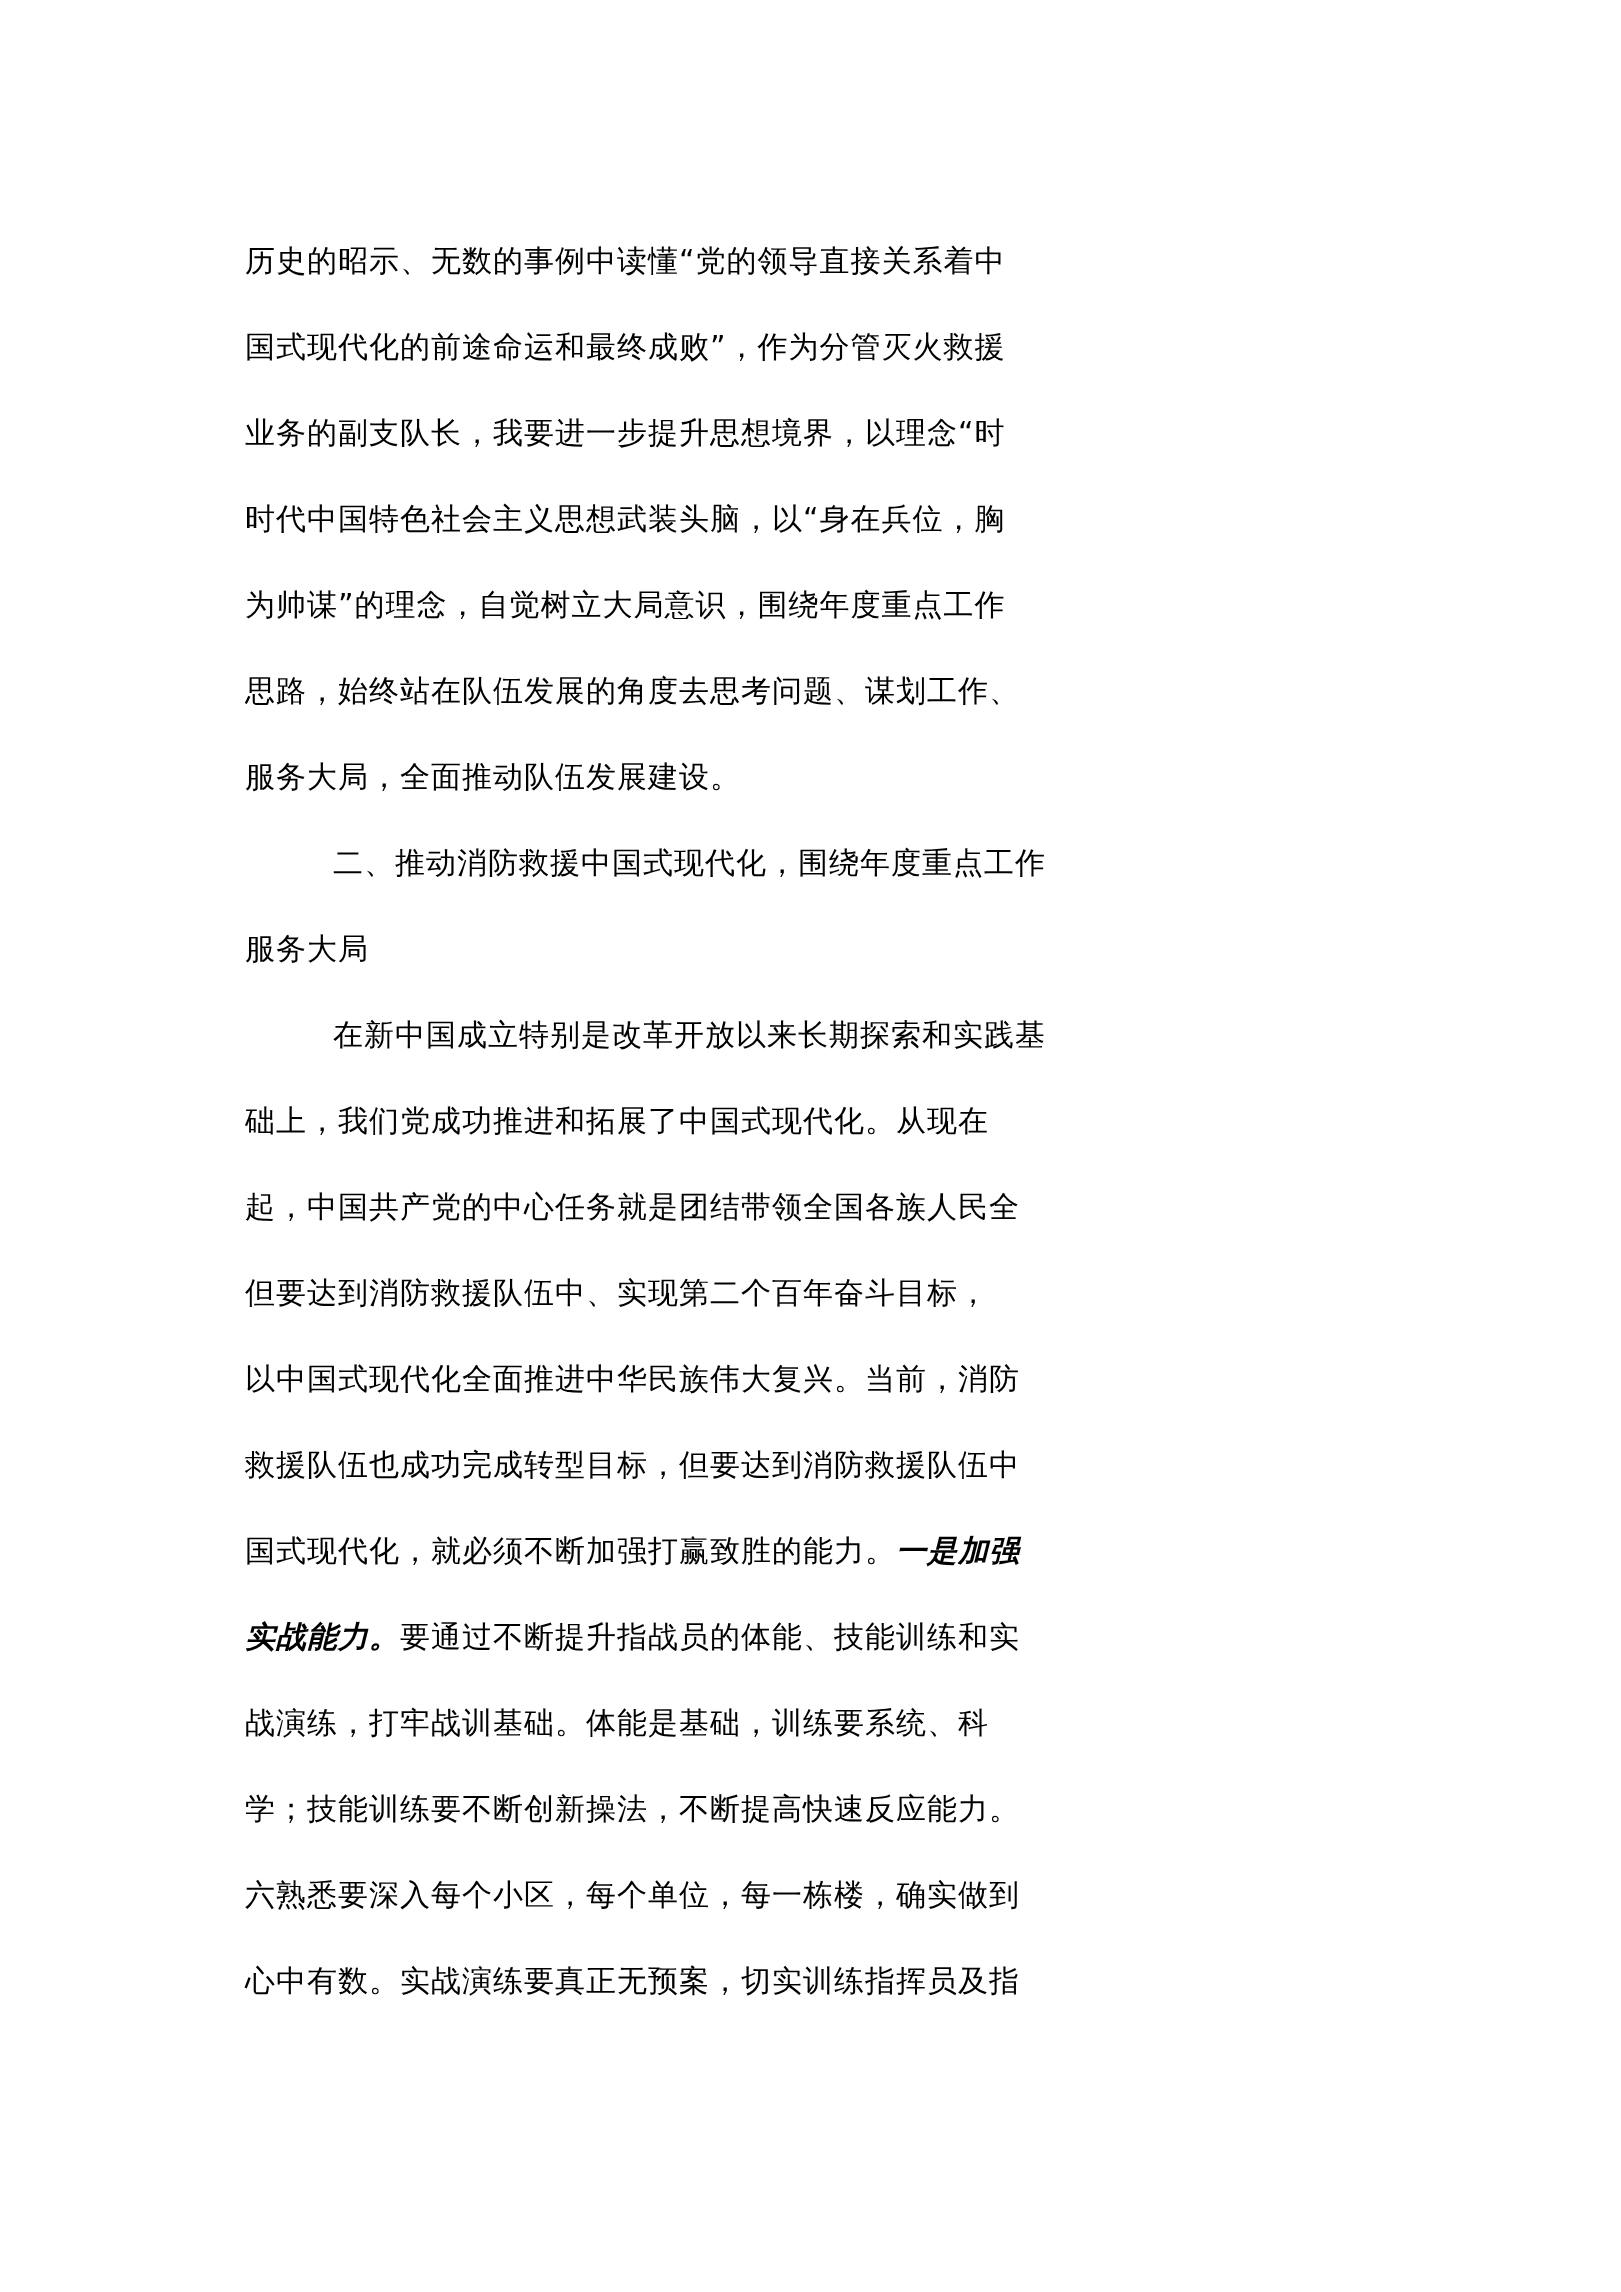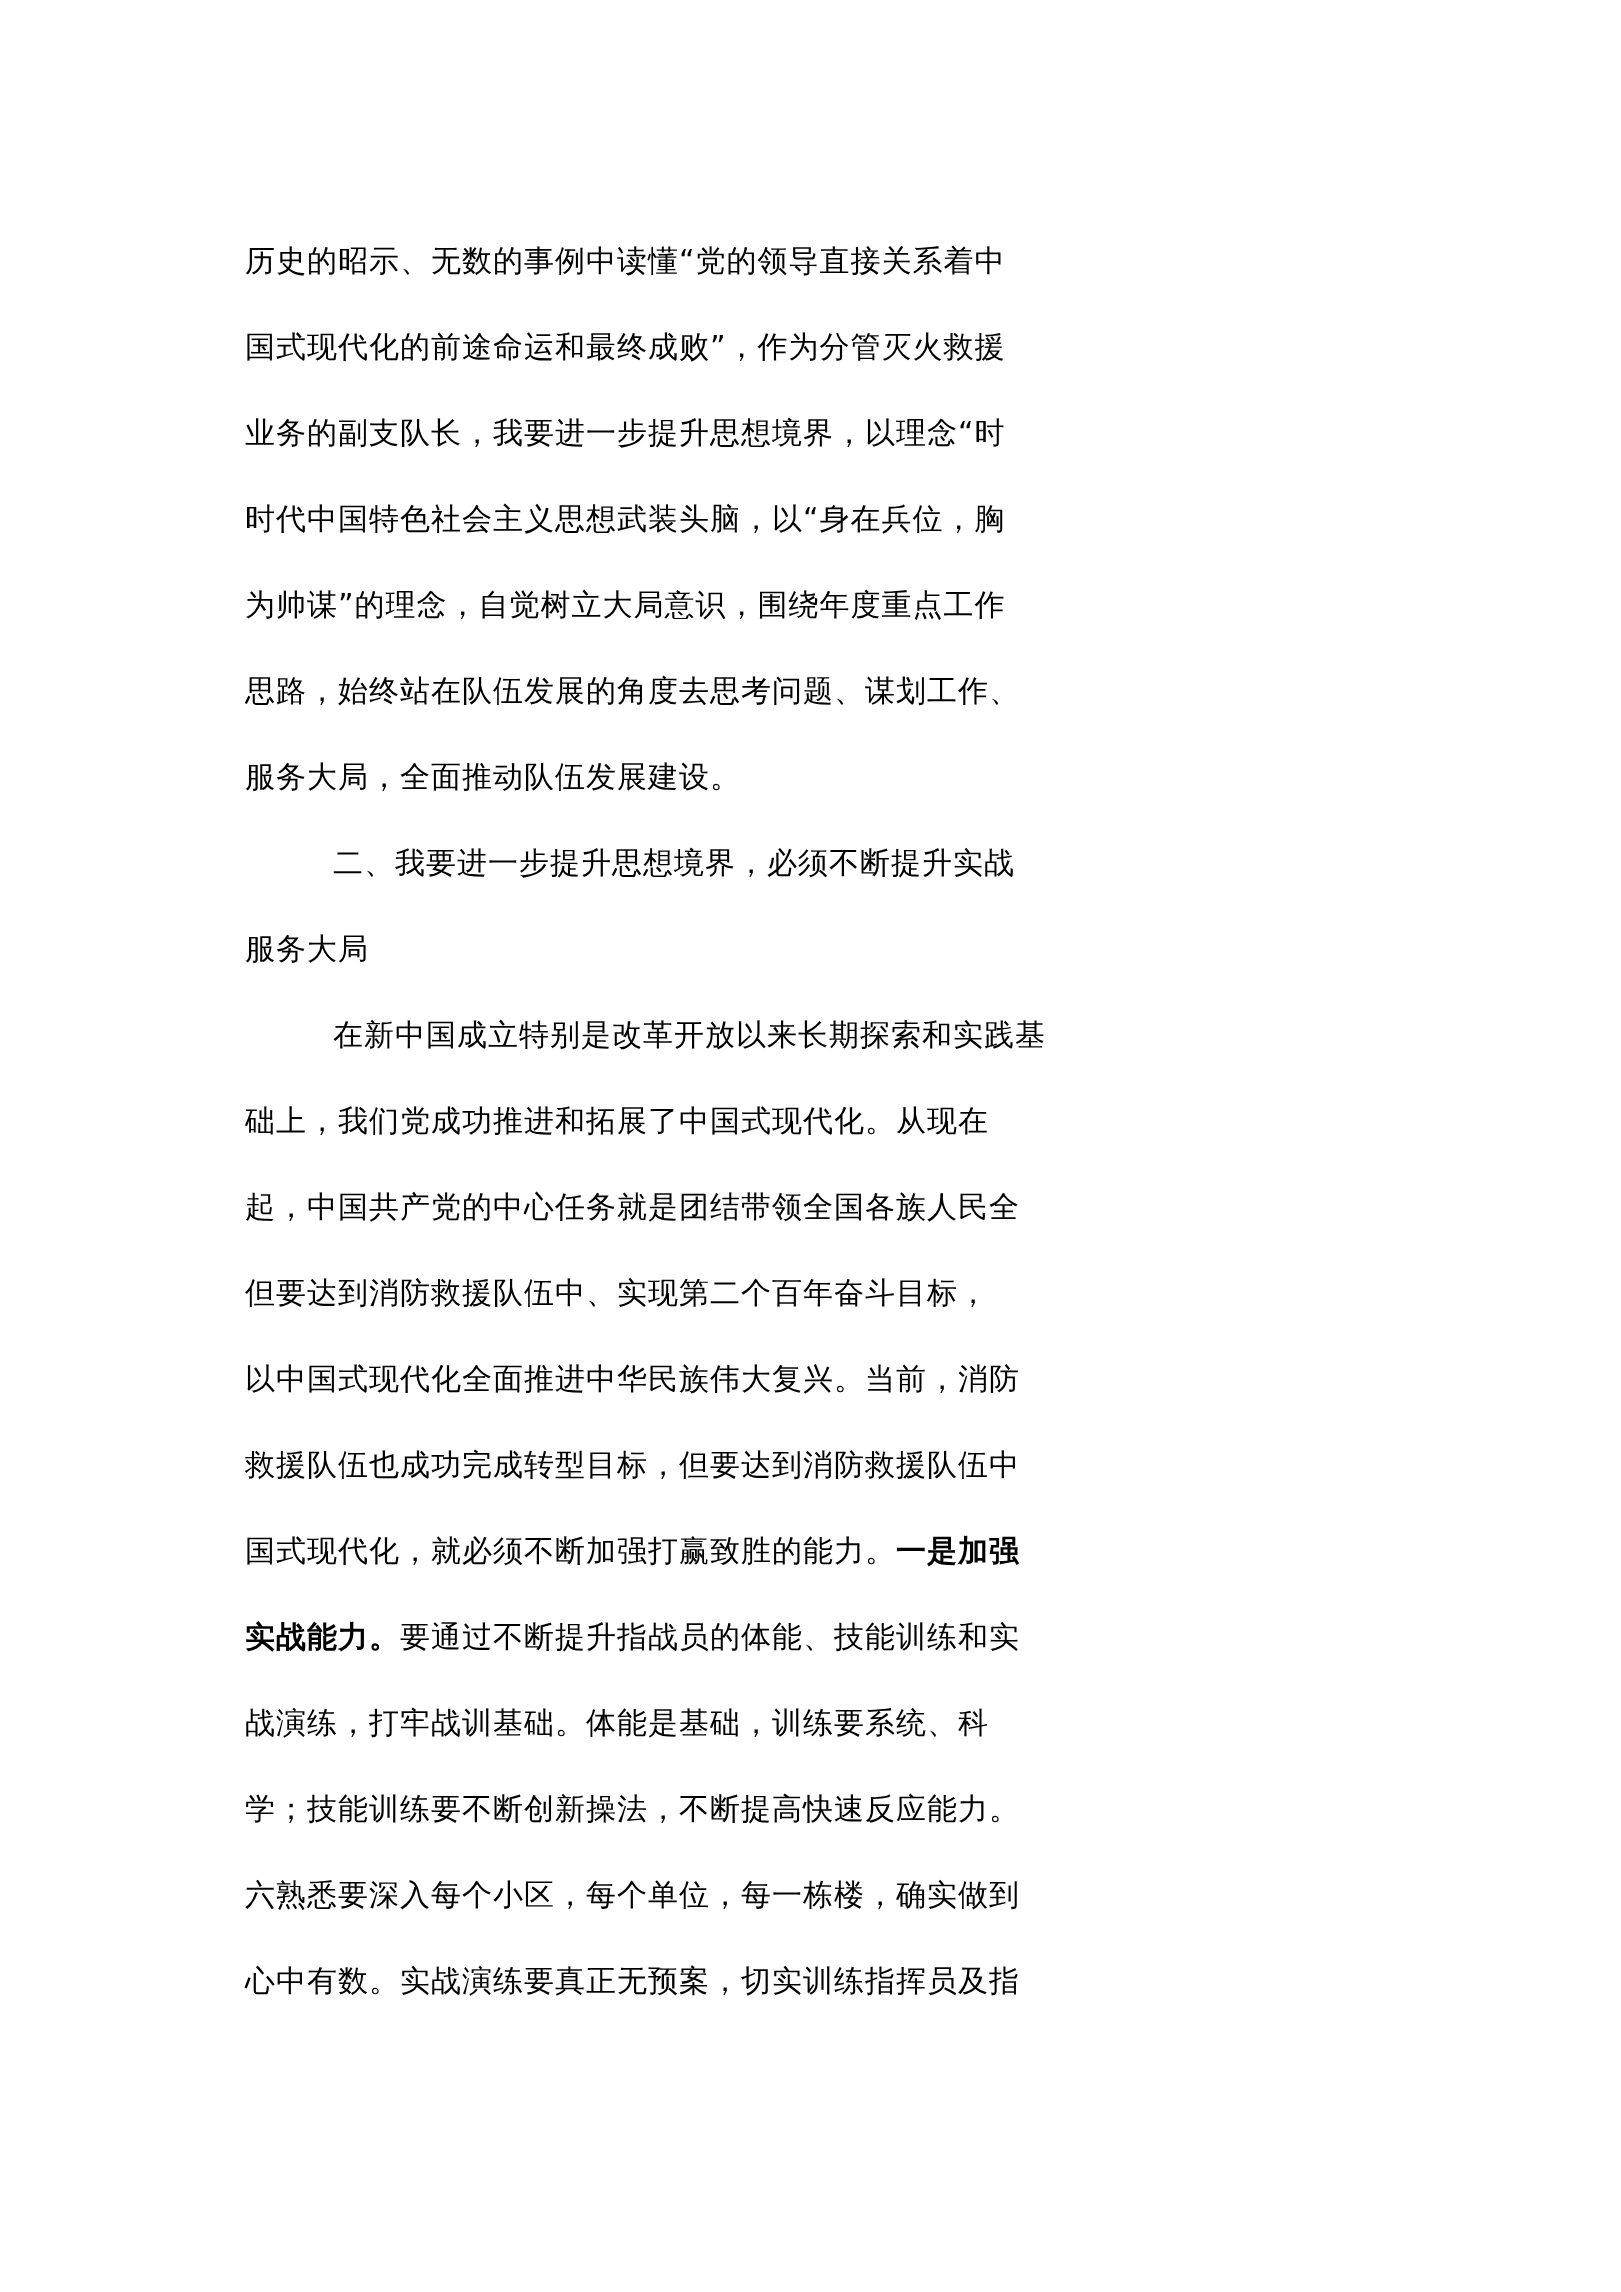--- a/index.html
+++ b/index.html
@@ -5,37 +5,37 @@
   html, body { margin: 0; padding: 0; background: #ffffff; }
   body { width: 1621px; height: 2293px; position: relative; overflow: hidden; }
   .page {
     position: absolute; left: 245px; top: 218px; width: 1137px;
     font-family: "DejaVu Sans", "Liberation Sans", sans-serif;
     font-size: 30px; color: #000; line-height: 86px;
     letter-spacing: 1px;
   }
   .line { white-space: nowrap; height: 86px; display: block; }
   .indent { padding-left: 88px; }
-  .b { font-weight: bold; }
+  .b { font-weight: bold; font-style: italic; }
 </style>
 </head>
 <body>
 
 <div class="page">
   <div>
     <span class="line">历史的昭示、无数的事例中读懂“党的领导直接关系着中</span>
     <span class="line">国式现代化的前途命运和最终成败”，作为分管灭火救援</span>
     <span class="line">业务的副支队长，我要进一步提升思想境界，以理念“时</span>
     <span class="line">时代中国特色社会主义思想武装头脑，以“身在兵位，胸</span>
     <span class="line">为帅谋”的理念，自觉树立大局意识，围绕年度重点工作</span>
     <span class="line">思路，始终站在队伍发展的角度去思考问题、谋划工作、</span>
     <span class="line">服务大局，全面推动队伍发展建设。</span>
   </div>
   <div>
-    <span class="line indent">二、我要进一步提升思想境界，必须不断提升实战</span>
+    <span class="line indent">二、推动消防救援中国式现代化，围绕年度重点工作</span>
     <span class="line">服务大局</span>
   </div>
   <div>
     <span class="line indent">在新中国成立特别是改革开放以来长期探索和实践基</span>
     <span class="line">础上，我们党成功推进和拓展了中国式现代化。从现在</span>
     <span class="line">起，中国共产党的中心任务就是团结带领全国各族人民全</span>
     <span class="line">但要达到消防救援队伍中、实现第二个百年奋斗目标，</span>
     <span class="line">以中国式现代化全面推进中华民族伟大复兴。当前，消防</span>
     <span class="line">救援队伍也成功完成转型目标，但要达到消防救援队伍中</span>
     <span class="line"><span>国式现代化，就必须不断加强打赢致胜的能力。</span><span class="b">一是加强</span></span>

